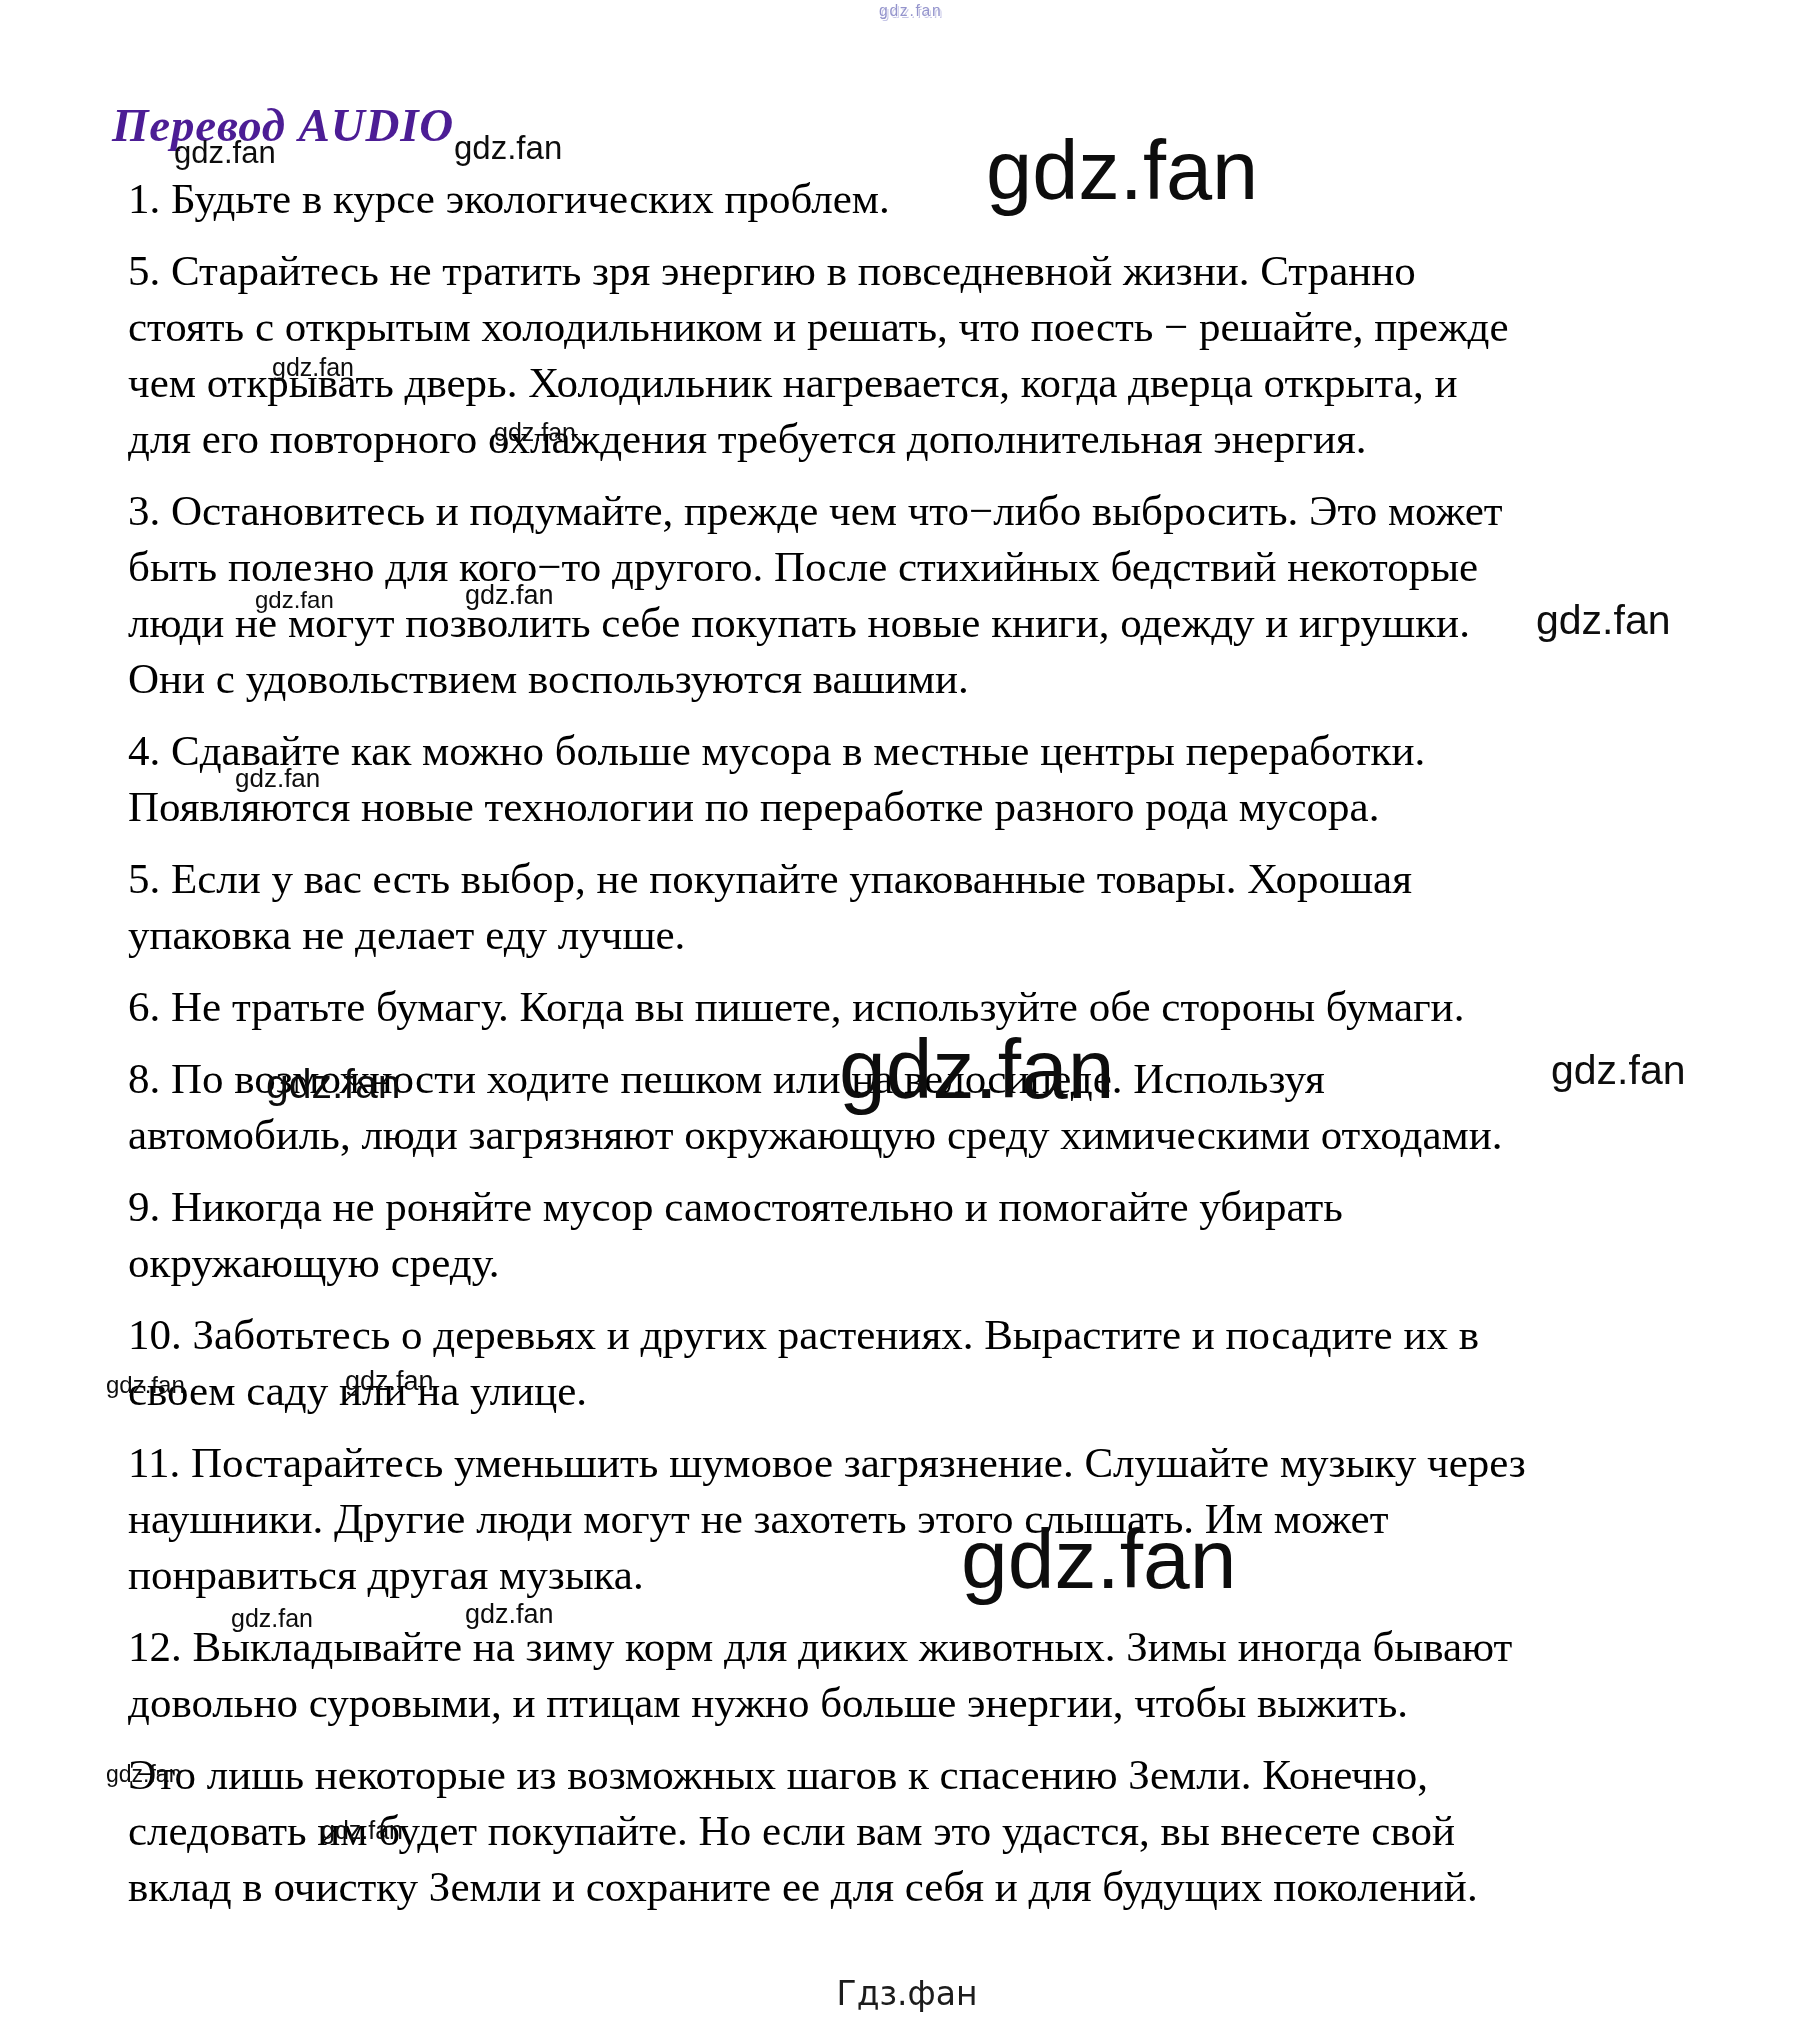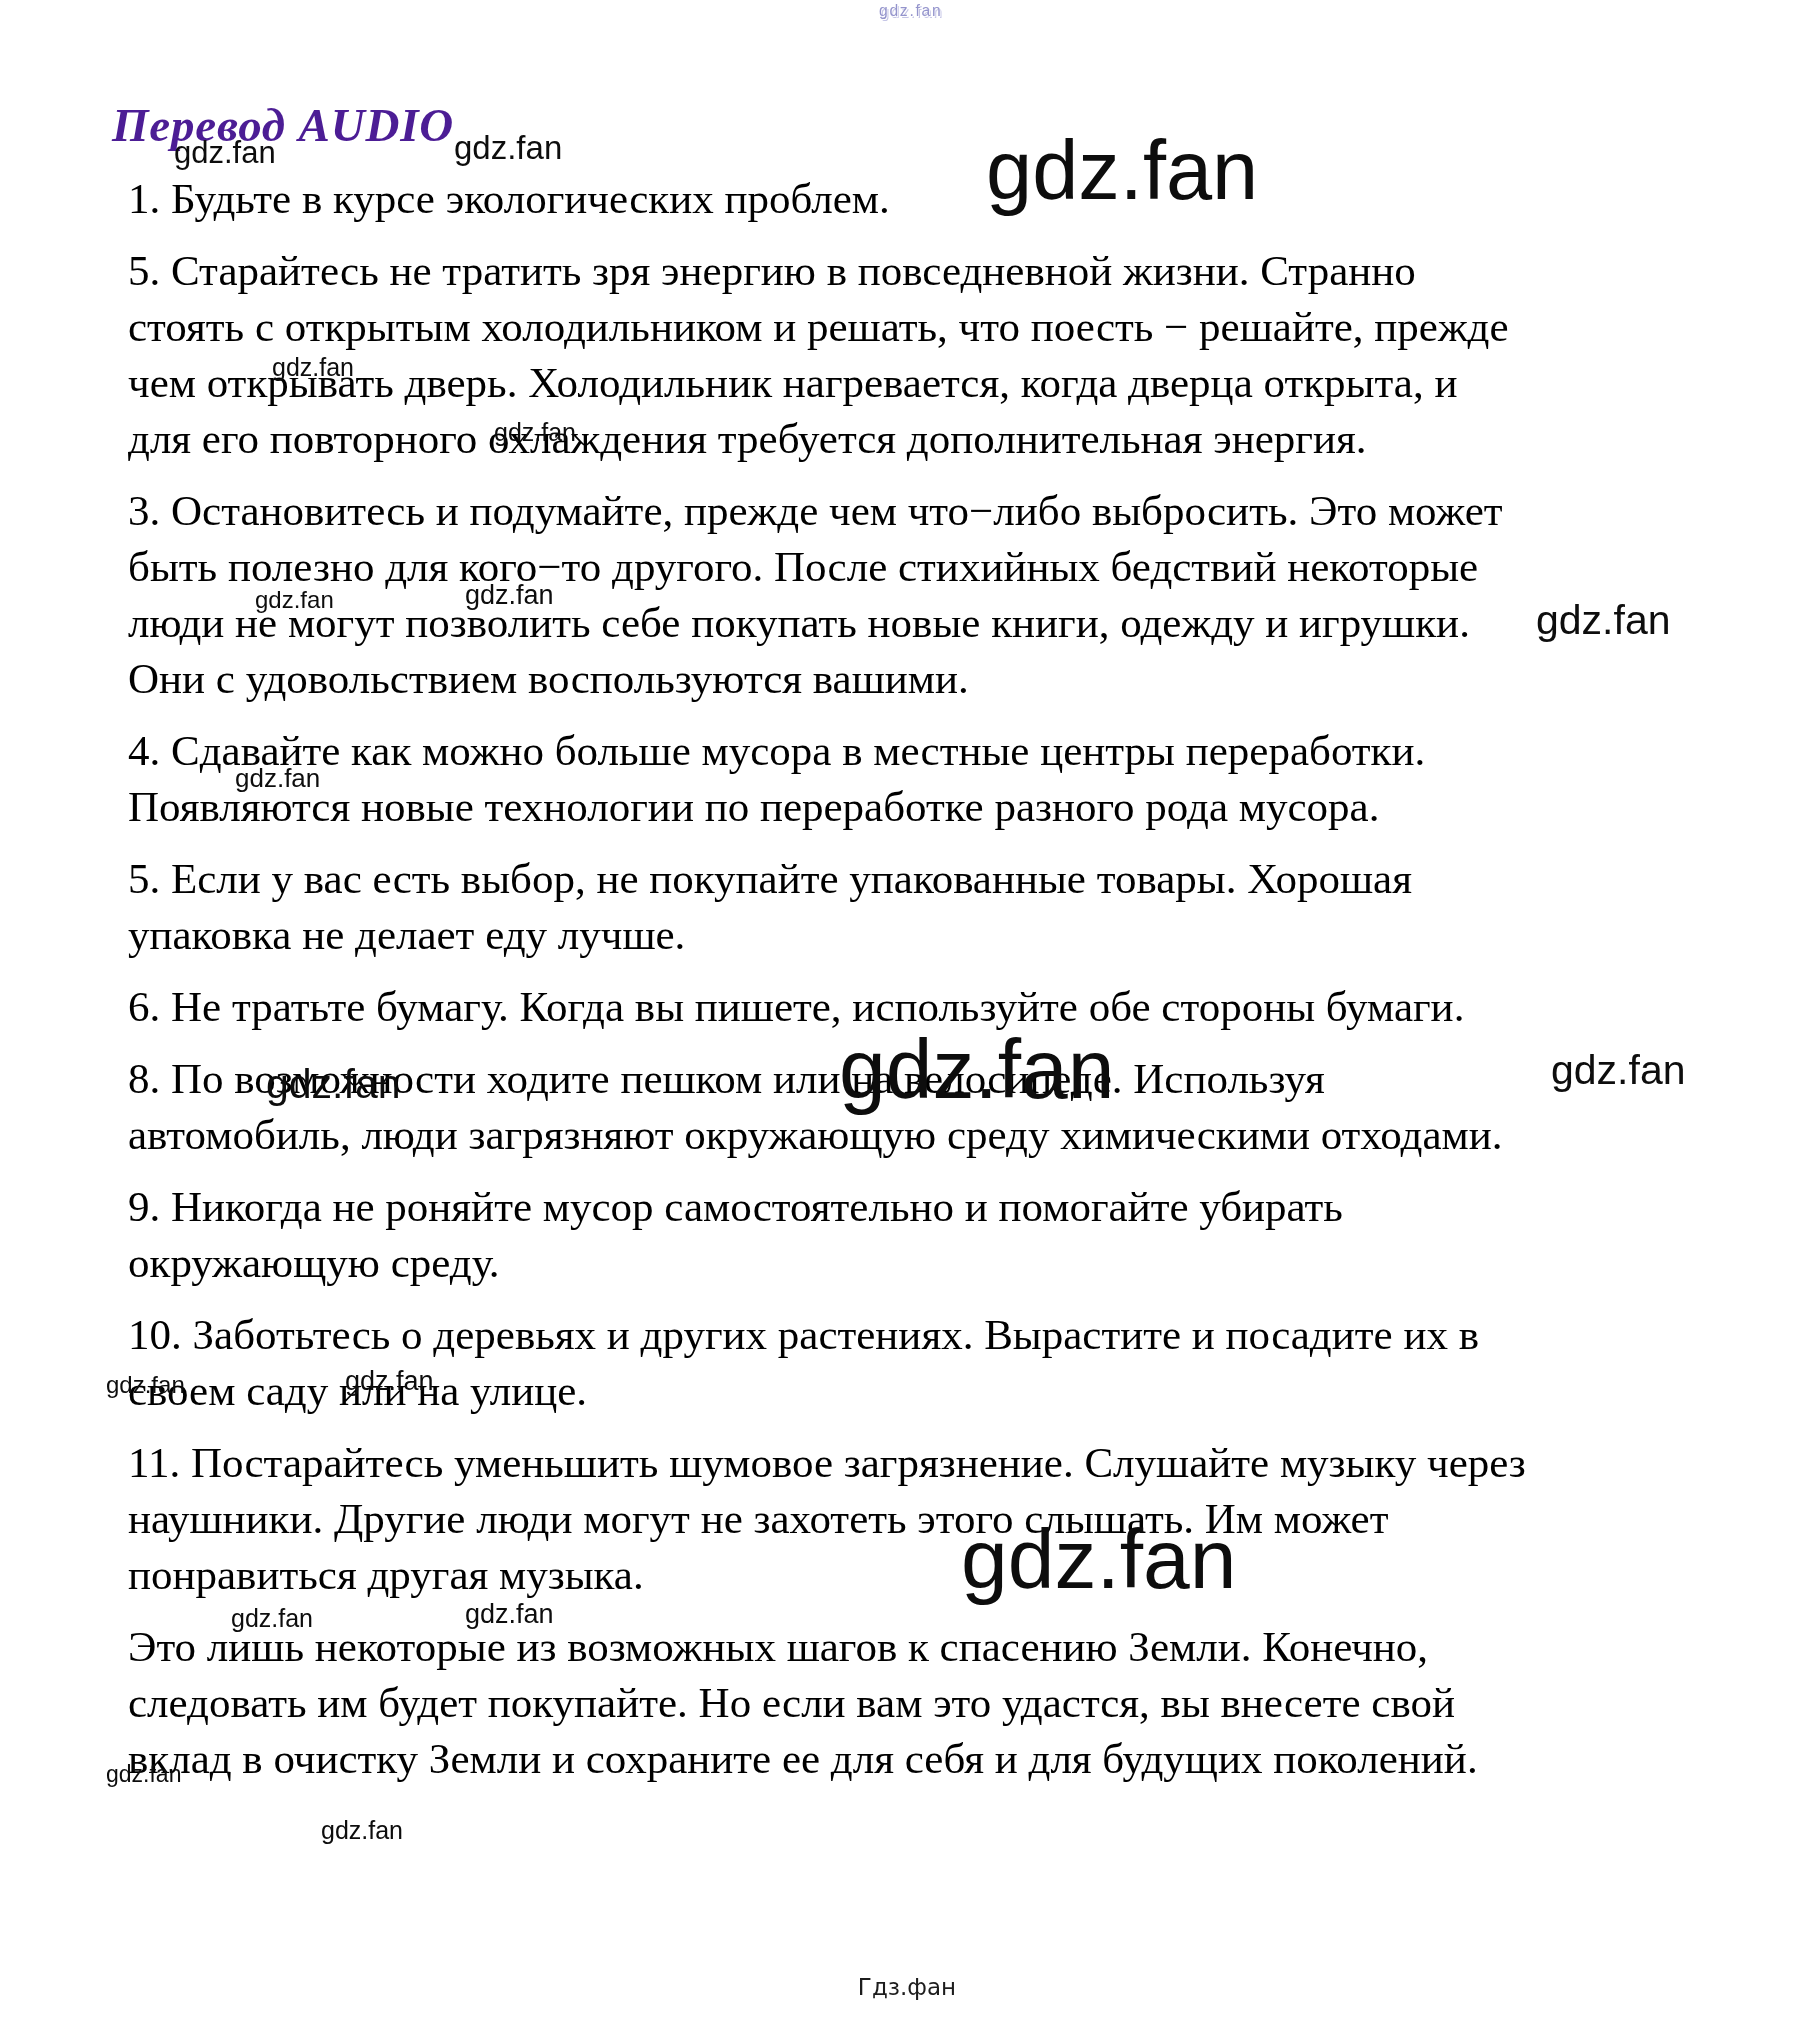--- a/index.html
+++ b/index.html
@@ -39,21 +39,21 @@
     padding: 0;
     white-space: pre-line;
   }
   .footer-label {
     position: absolute;
     left: 0;
     top: 1974px;
     width: 1814px;
     text-align: center;
     font-family: "DejaVu Sans", sans-serif;
-    font-size: 23px;
+    font-size: 33px;
     color: #1c1c1c;
   }
   .wm {
     position: absolute;
     margin: 0;
     line-height: 1;
     font-family: Liberation Sans, sans-serif;
     white-space: nowrap;
     color: #0d0d0d;
   }
@@ -86,20 +86,22 @@
       <p>6. Не тратьте бумагу. Когда вы пишете, используйте обе стороны бумаги.</p>
       <p>8. По возможности ходите пешком или на велосипеде. Используя
 автомобиль, люди загрязняют окружающую среду химическими отходами.</p>
       <p>9. Никогда не роняйте мусор самостоятельно и помогайте убирать
 окружающую среду.</p>
       <p>10. Заботьтесь о деревьях и других растениях. Вырастите и посадите их в
 своем саду или на улице.</p>
       <p>11. Постарайтесь уменьшить шумовое загрязнение. Слушайте музыку через
 наушники. Другие люди могут не захотеть этого слышать. Им может
 понравиться другая музыка.</p>
+      <p>12. Выкладывайте на зиму корм для диких животных. Зимы иногда бывают
+довольно суровыми, и птицам нужно больше энергии, чтобы выжить.</p>
       <p>Это лишь некоторые из возможных шагов к спасению Земли. Конечно,
 следовать им будет покупайте. Но если вам это удастся, вы внесете свой
 вклад в очистку Земли и сохраните ее для себя и для будущих поколений.</p>
     </div>
 
   <div class="footer-label">Гдз.фан</div>
 
   <div id="watermark-layer">
       <span class="wm top" style="left: 879px; top: 3.3px; font-size: 15.7px;">gdz.fan</span>
       <span class="wm small" style="left: 174px; top: 137px; font-size: 31px;">gdz.fan</span>

